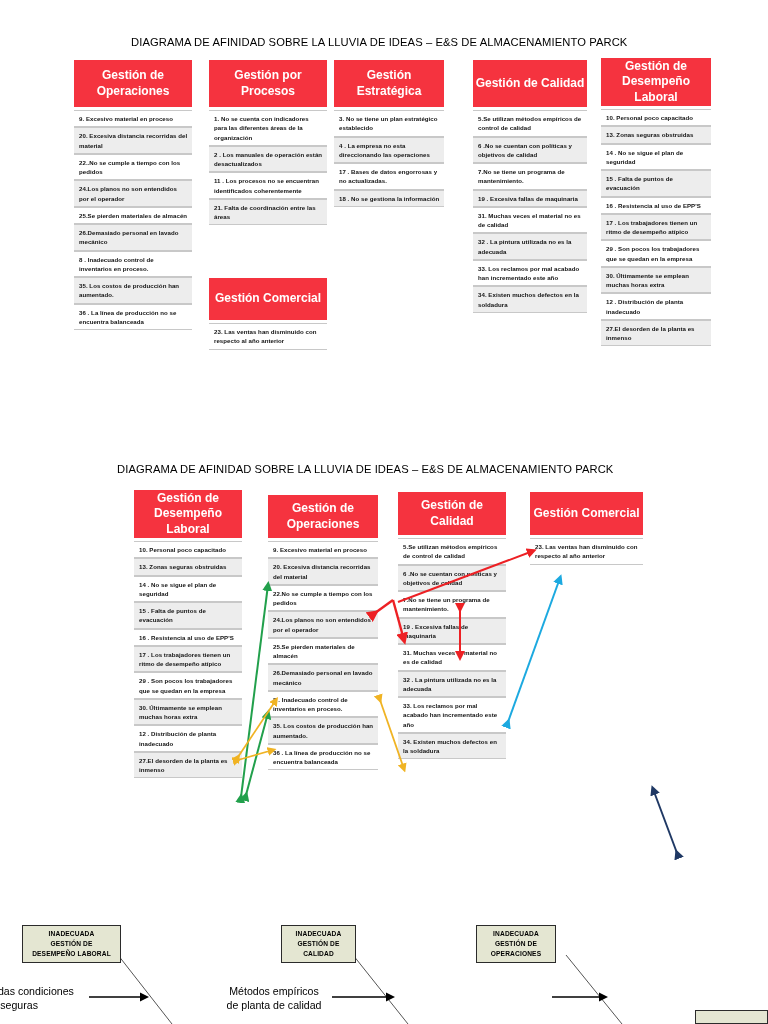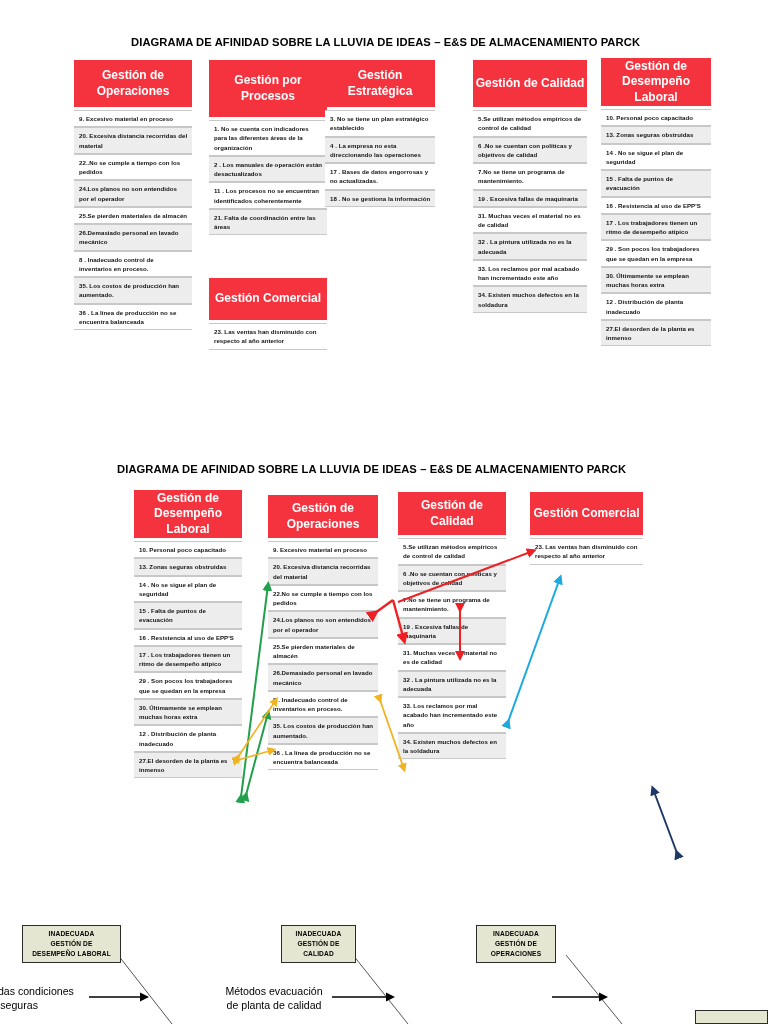--- a/index.html
+++ b/index.html
@@ -10,21 +10,21 @@
     font-family: "Liberation Sans", sans-serif;
     color: #000;
     position: relative;
     overflow: hidden;
   }
   .page { position:relative; width:768px; height:1024px; }
 
   
   .diag-title {
     position:absolute;
-    font-weight:bold;
+    font-weight:normal;
     font-size:11.2px;
     letter-spacing:.1px;
     white-space:nowrap;
     color:#000;
   }
 
   
   .col { position:absolute; }
   .col-head {
     background:#F5333F;
@@ -94,37 +94,37 @@
       <div class="card alt">24.Los planos no son entendidos por el operador</div>
       <div class="card">25.Se pierden materiales de almacén</div>
       <div class="card alt">26.Demasiado personal en lavado mecánico</div>
       <div class="card">8 . Inadecuado control de inventarios en proceso.</div>
       <div class="card alt">35. Los costos de producción han aumentado.</div>
       <div class="card">36 . La línea de producción no se encuentra balanceada</div>
     </div>
   </div>
 
   <div class="col" style="left:209px; top:60px; width:118px;">
-    <div class="col-head" style="height:57px;">Gestión por Procesos</div>
+    <div class="col-head" style="height:47px;">Gestión por Procesos</div>
     <div class="cards">
       <div class="card">1. No se cuenta con indicadores para las diferentes áreas de la organización</div>
       <div class="card alt">2 . Los manuales de operación están desactualizados</div>
       <div class="card">11 . Los procesos no se encuentran identificados coherentemente</div>
       <div class="card alt">21. Falta de coordinación entre las áreas</div>
     </div>
   </div>
 
   <div class="col" style="left:209px; top:278px; width:118px;">
     <div class="col-head" style="height:42px;">Gestión Comercial</div>
     <div class="cards">
       <div class="card">23. Las ventas han disminuido con respecto al año anterior</div>
     </div>
   </div>
 
-  <div class="col" style="left:325px; top:60px; width:110px;">
+  <div class="col" style="left:334px; top:60px; width:110px;">
     <div class="col-head" style="height:47px;">Gestión Estratégica</div>
     <div class="cards">
       <div class="card">3. No se tiene un plan estratégico establecido</div>
       <div class="card alt">4 . La empresa no esta direccionando las operaciones</div>
       <div class="card">17 . Bases de datos engorrosas y no actualizadas.</div>
       <div class="card alt">18 . No se gestiona la información</div>
     </div>
   </div>
 
   <div class="col" style="left:473px; top:60px; width:114px;">
@@ -293,19 +293,19 @@
     <div>INADECUADA</div>
     <div>GESTIÓN DE</div>
     <div>OPERACIONES</div>
   </div>
 
   <div class="fish-label" style="left:-8px; top:984px; width:110px; text-align:left;">
     <div>adas condiciones</div>
     <div>inseguras</div>
   </div>
   <div class="fish-label" style="left:214px; top:984px; width:120px;">
-    <div>Métodos evacuación</div>
+    <div>Métodos empíricos</div>
     <div>de planta de calidad</div>
   </div>
 
   <div style="position:absolute; left:695px; top:1010px; width:73px; height:14px; border:1px solid #2b2b2b; background:#E4E6D2;"></div>
 
 </div>
 
 </body></html>

